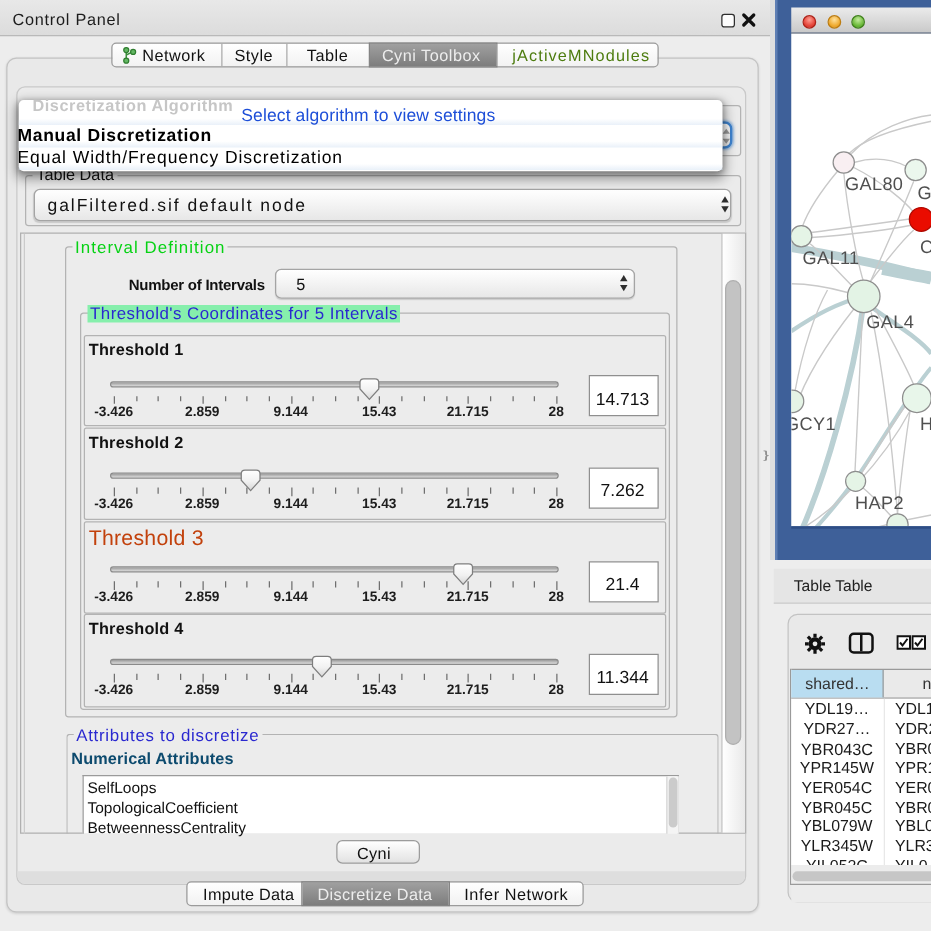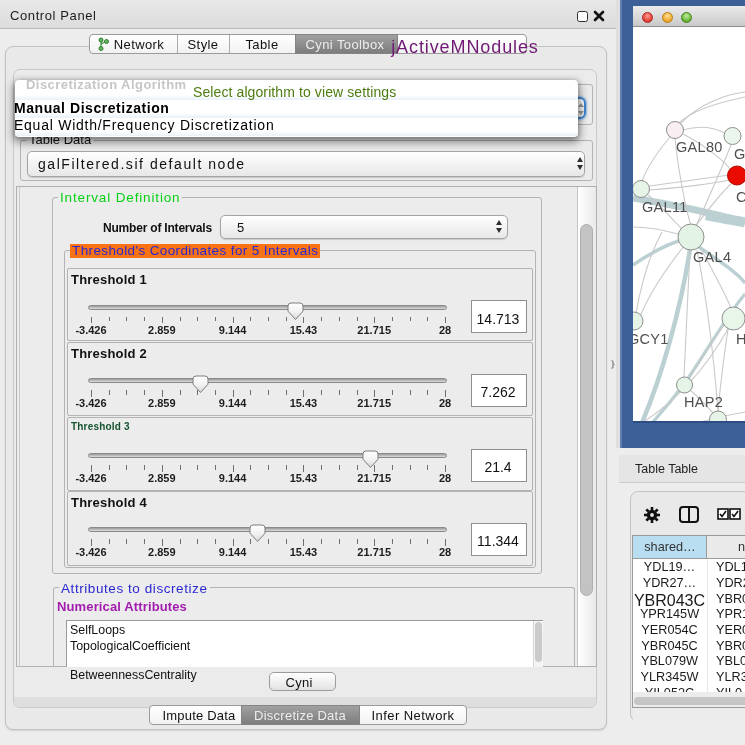--- a/index.html
+++ b/index.html
@@ -30,21 +30,21 @@
   <line x1="4" y1="3.5" x2="4" y2="11.5" stroke="#3d8f3d" stroke-width="1.2"></line>
   <line x1="4" y1="7" x2="9" y2="4.5" stroke="#3d8f3d" stroke-width="1.2"></line>
   <circle cx="4" cy="3" r="2" fill="#63b763" stroke="#2f7d2f"></circle>
   <circle cx="4" cy="11.5" r="2" fill="#63b763" stroke="#2f7d2f"></circle>
   <circle cx="9.5" cy="4.5" r="2" fill="#63b763" stroke="#2f7d2f"></circle>
 </svg>
 <div class="txt" style="left:139px;top:37.5px;font-size:13px;letter-spacing:0.4px;color:#111;font-weight:normal;transform:translateX(-50%);;z-index:6;">Network</div>
 <div class="txt" style="left:203px;top:37.5px;font-size:13px;letter-spacing:0.4px;color:#111;font-weight:normal;transform:translateX(-50%);;z-index:6;">Style</div>
 <div class="txt" style="left:262px;top:37.5px;font-size:13px;letter-spacing:0.4px;color:#111;font-weight:normal;transform:translateX(-50%);;z-index:6;">Table</div>
 <div class="txt" style="left:345px;top:37.5px;font-size:13px;letter-spacing:0.4px;color:#ededed;font-weight:normal;transform:translateX(-50%);;z-index:6;">Cyni Toolbox</div>
-<div class="txt" style="left:465px;top:37.5px;font-size:18px;letter-spacing:0.9px;color:#701a75;font-weight:normal;transform:translateX(-50%);;z-index:6;">jActiveMNodules</div>
+<div class="txt" style="left:465px;top:37.5px;font-size:13px;letter-spacing:0.9px;color:#4d7c0f;font-weight:normal;transform:translateX(-50%);;z-index:6;">jActiveMNodules</div>
 <div class="abs" style="left:5px;top:46px;width:602px;height:684px;background:#e9e9e9;border:1px solid #c3c3c3;border-radius:8px;box-sizing:border-box;box-shadow:0 1px 2px rgba(0,0,0,0.12);"></div>
 <div class="abs" style="left:13px;top:69px;width:584px;height:639px;background:#ebebeb;border:1px solid #c9c9c9;border-radius:7px;box-sizing:border-box;"></div>
 <div class="abs" style="left:14px;top:697px;width:582px;height:10px;background:#dedede;border-radius:0 0 6px 6px;"></div>
 <div class="abs" style="left:20px;top:83.5px;width:572.5px;height:41.5px;border:1px solid #b3b3b3;border-radius:3px;box-sizing:border-box;"></div>
 <div class="abs" style="left:27px;top:97px;width:558.5px;height:21.5px;border-radius:6px;background:linear-gradient(#ffffff,#ebebeb);border:2.5px solid #3e84d0;box-sizing:border-box;box-shadow:0 0 2px 1px rgba(77,140,210,0.55);"></div>
 <div class="abs" style="left:578px;top:102.5px;width:0;height:0;border-left:3px solid transparent;border-right:3px solid transparent;border-bottom:4.5px solid #9a9a9a;"></div>
 <div class="abs" style="left:578px;top:110.5px;width:0;height:0;border-left:3px solid transparent;border-right:3px solid transparent;border-top:4.5px solid #9a9a9a;"></div>
 <div class="abs" style="left:20px;top:139.5px;width:572.5px;height:41.5px;border:1px solid #b3b3b3;border-radius:3px;box-sizing:border-box;"></div>
 <div class="txt" style="left:26px;top:133px;font-size:13px;color:#111;background:#ebebeb;padding:0 3px;">Table Data</div>
 <div class="abs" style="left:27px;top:151px;width:558px;height:26px;background:linear-gradient(#ffffff,#e7e7e7);border:1px solid #a4a4a4;border-radius:5px;box-sizing:border-box;box-shadow:0 1px 1px rgba(0,0,0,0.15);"></div>
@@ -56,21 +56,21 @@
 <div class="abs" style="left:577px;top:186.5px;width:18.5px;height:479.5px;background:linear-gradient(90deg,#ffffff,#e9e9e9);border-left:1px solid #c6c6c6;box-sizing:border-box;"></div>
 <div class="abs" style="left:580px;top:224px;width:13px;height:372px;background:#c3c3c3;border:1px solid #aeaeae;border-radius:7px;box-sizing:border-box;"></div>
 <div class="abs" style="left:52px;top:196.5px;width:490px;height:377px;border:1px solid #b3b3b3;border-radius:3px;box-sizing:border-box;"></div>
 <div class="txt" style="left:58px;top:191px;font-size:13.5px;letter-spacing:0.85px;color:#06d214;background:#ececec;padding:0 2px;">Interval Definition</div>
 <div class="txt" style="left:103px;top:221.5px;font-size:12px;letter-spacing:-0.2px;font-weight:bold;color:#111;">Number of Intervals</div>
 <div class="abs" style="left:220px;top:215px;width:288px;height:24px;background:linear-gradient(#ffffff,#e7e7e7);border:1px solid #a4a4a4;border-radius:5px;box-sizing:border-box;box-shadow:0 1px 1px rgba(0,0,0,0.15);"></div>
 <div class="txt" style="left:237px;top:220.5px;font-size:13px;color:#111;">5</div>
 <div class="abs arrUp" style="left:496px;top:219.5px;"></div>
 <div class="abs arrDn" style="left:496px;top:228px;"></div>
 <div class="abs" style="left:63.5px;top:249.5px;width:472.5px;height:318.5px;border:1px solid #b3b3b3;border-radius:3px;box-sizing:border-box;"></div>
-<div class="txt" style="left:70px;top:244px;font-size:13.5px;letter-spacing:0.38px;color:#2a28d0;background:#f97316;padding:0 2px;">Threshold's Coordinates for 5 Intervals</div>
+<div class="txt" style="left:70px;top:244px;font-size:13.5px;letter-spacing:0.38px;color:#2a28d0;background:#86efac;padding:0 2px;">Threshold's Coordinates for 5 Intervals</div>
 <div class="abs" style="left:67px;top:268.0px;width:466px;height:73.0px;border:1px solid #b3b3b3;border-radius:2px;box-sizing:border-box;"></div>
 <div class="txt" style="left:71px;top:273.0px;font-size:13px;letter-spacing:0.2px;font-weight:bold;color:#111;">Threshold 1</div>
 <div class="abs" style="left:88px;top:304.5px;width:359px;height:5px;background:linear-gradient(#9a9a9a,#dddddd);border:1px solid #8a8a8a;border-radius:3px;box-sizing:border-box;"></div>
 <div class="abs" style="left:91.0px;top:316.5px;width:1px;height:6.5px;background:#6f6f6f;"></div>
 <div class="abs" style="left:108.7px;top:316.5px;width:1px;height:4.5px;background:#6f6f6f;"></div>
 <div class="abs" style="left:126.4px;top:316.5px;width:1px;height:4.5px;background:#6f6f6f;"></div>
 <div class="abs" style="left:144.1px;top:316.5px;width:1px;height:4.5px;background:#6f6f6f;"></div>
 <div class="abs" style="left:161.8px;top:316.5px;width:1px;height:6.5px;background:#6f6f6f;"></div>
 <div class="abs" style="left:179.5px;top:316.5px;width:1px;height:4.5px;background:#6f6f6f;"></div>
 <div class="abs" style="left:197.2px;top:316.5px;width:1px;height:4.5px;background:#6f6f6f;"></div>
@@ -142,21 +142,21 @@
         <stop offset="0" stop-color="#ffffff"></stop>
         <stop offset="0.55" stop-color="#f1f1f1"></stop>
         <stop offset="1" stop-color="#d6d6d6"></stop>
       </linearGradient>
     </defs>
 <path d="M1,4 Q1,1 4,1 L13,1 Q16,1 16,4 L16,9.2 L8.5,17.5 L1,9.2 Z" fill="url(#kg2)" stroke="#7e7e7e" stroke-width="1"></path>
 </svg>
 <div class="abs" style="left:470.5px;top:373.5px;width:56px;height:33px;background:#fff;border:1px solid #8f8f8f;box-sizing:border-box;"></div>
 <div class="txt" style="left:498px;top:385.0px;font-size:14px;color:#111;transform:translateX(-50%);">7.262</div>
 <div class="abs" style="left:67px;top:416.5px;width:466px;height:74.0px;border:1px solid #b3b3b3;border-radius:2px;box-sizing:border-box;"></div>
-<div class="txt" style="left:71px;top:421.5px;font-size:10px;letter-spacing:0.2px;font-weight:bold;color:#14532d;">Threshold 3</div>
+<div class="txt" style="left:71px;top:421.5px;font-size:17px;letter-spacing:0.2px;font-weight:normal;color:#c2410c;">Threshold 3</div>
 <div class="abs" style="left:88px;top:453.0px;width:359px;height:5px;background:linear-gradient(#9a9a9a,#dddddd);border:1px solid #8a8a8a;border-radius:3px;box-sizing:border-box;"></div>
 <div class="abs" style="left:91.0px;top:465.0px;width:1px;height:6.5px;background:#6f6f6f;"></div>
 <div class="abs" style="left:108.7px;top:465.0px;width:1px;height:4.5px;background:#6f6f6f;"></div>
 <div class="abs" style="left:126.4px;top:465.0px;width:1px;height:4.5px;background:#6f6f6f;"></div>
 <div class="abs" style="left:144.1px;top:465.0px;width:1px;height:4.5px;background:#6f6f6f;"></div>
 <div class="abs" style="left:161.8px;top:465.0px;width:1px;height:6.5px;background:#6f6f6f;"></div>
 <div class="abs" style="left:179.5px;top:465.0px;width:1px;height:4.5px;background:#6f6f6f;"></div>
 <div class="abs" style="left:197.2px;top:465.0px;width:1px;height:4.5px;background:#6f6f6f;"></div>
 <div class="abs" style="left:214.9px;top:465.0px;width:1px;height:4.5px;background:#6f6f6f;"></div>
 <div class="abs" style="left:232.6px;top:465.0px;width:1px;height:6.5px;background:#6f6f6f;"></div>
@@ -227,40 +227,40 @@
         <stop offset="0.55" stop-color="#f1f1f1"></stop>
         <stop offset="1" stop-color="#d6d6d6"></stop>
       </linearGradient>
     </defs>
 <path d="M1,4 Q1,1 4,1 L13,1 Q16,1 16,4 L16,9.2 L8.5,17.5 L1,9.2 Z" fill="url(#kg4)" stroke="#7e7e7e" stroke-width="1"></path>
 </svg>
 <div class="abs" style="left:470.5px;top:522.5px;width:56px;height:33px;background:#fff;border:1px solid #8f8f8f;box-sizing:border-box;"></div>
 <div class="txt" style="left:498px;top:534.0px;font-size:14px;color:#111;transform:translateX(-50%);">11.344</div>
 <div class="abs" style="left:53px;top:586.5px;width:522px;height:80.5px;border:1px solid #b3b3b3;border-bottom:none;border-radius:3px 3px 0 0;box-sizing:border-box;"></div>
 <div class="txt" style="left:59px;top:582px;font-size:13.5px;letter-spacing:0.57px;color:#2a28d0;background:#ececec;padding:0 2px;">Attributes to discretize</div>
-<div class="txt" style="left:57px;top:600px;font-size:13px;letter-spacing:0.13px;font-weight:bold;color:#a21caf;">Numerical Attributes</div>
+<div class="txt" style="left:57px;top:600px;font-size:13px;letter-spacing:0.13px;font-weight:bold;color:#0c4a6e;">Numerical Attributes</div>
 <div class="abs" style="left:66px;top:620px;width:477px;height:47px;background:#fff;border:1px solid #9a9a9a;border-bottom:none;box-sizing:border-box;"></div>
 <div class="txt" style="left:70px;top:623.5px;font-size:12.4px;color:#111;">SelfLoops</div>
 <div class="txt" style="left:70px;top:639.5px;font-size:12.4px;color:#111;">TopologicalCoefficient</div>
-<div class="txt" style="left:70px;top:655.5px;font-size:12.4px;color:#111;margin-top:13px;">BetweennessCentrality</div>
+<div class="txt" style="left:70px;top:655.5px;font-size:12.4px;color:#111;">BetweennessCentrality</div>
 <div class="abs" style="left:533px;top:621px;width:10px;height:46px;background:#f4f4f4;border-left:1px solid #d5d5d5;box-sizing:border-box;"></div>
 <div class="abs" style="left:534.5px;top:622px;width:7px;height:40px;background:#cbcbcb;border-radius:4px;"></div>
 <div class="abs" style="left:268.5px;top:672px;width:67px;height:19px;background:linear-gradient(#ffffff,#e2e2e2);border:1px solid #9c9c9c;border-radius:5px;box-sizing:border-box;"></div>
 <div class="txt" style="left:285.5px;top:676px;font-size:13px;letter-spacing:0.3px;color:#111;">Cyni</div>
 <div class="abs" style="left:149px;top:705px;width:318px;height:20px;background:linear-gradient(#ffffff,#f2f2f2);border:1px solid #9b9b9b;border-radius:4px;box-sizing:border-box;"></div>
 <div class="abs" style="left:241px;top:705px;width:119px;height:20px;background:linear-gradient(#a0a0a0,#7d7d7d);border:1px solid #848484;box-sizing:border-box;"></div>
 <div class="txt" style="left:199px;top:708.5px;font-size:13px;letter-spacing:0.2px;color:#111;font-weight:normal;transform:translateX(-50%);">Impute Data</div>
 <div class="txt" style="left:300px;top:708.5px;font-size:13px;letter-spacing:0.25px;color:#ededed;font-weight:normal;transform:translateX(-50%);">Discretize Data</div>
 <div class="txt" style="left:413px;top:708.5px;font-size:13px;letter-spacing:0.45px;color:#111;font-weight:normal;transform:translateX(-50%);">Infer Network</div>
 <div class="abs" style="left:15px;top:80px;width:562.5px;height:56.5px;background:#ffffff;border-radius:4px;box-shadow:0 4px 9px 2px rgba(0,0,0,0.38), 0 1px 4px 1px rgba(0,0,0,0.18);"></div>
 <div class="abs" style="left:15px;top:95.0px;width:562.5px;height:5px;background:linear-gradient(rgba(219,231,245,0),rgba(219,231,245,0.6));"></div>
 <div class="abs" style="left:15px;top:113.0px;width:562.5px;height:5px;background:linear-gradient(rgba(219,231,245,0),rgba(219,231,245,0.6));"></div>
 <div class="abs" style="left:15px;top:131.0px;width:562.5px;height:5px;background:linear-gradient(rgba(219,231,245,0),rgba(219,231,245,0.6));"></div>
 <div class="txt" style="left:26px;top:77.5px;font-size:13px;letter-spacing:0.45px;font-weight:bold;color:#c6c6c6;">Discretization Algorithm</div>
-<div class="txt" style="left:193px;top:85px;font-size:14px;letter-spacing:0.1px;color:#4d7c0f;">Select algorithm to view settings</div>
+<div class="txt" style="left:193px;top:85px;font-size:14px;letter-spacing:0.1px;color:#1d4ed8;">Select algorithm to view settings</div>
 <div class="txt" style="left:14px;top:101px;font-size:14px;letter-spacing:0.55px;font-weight:bold;color:#000;">Manual Discretization</div>
 <div class="txt" style="left:14px;top:118.3px;font-size:14px;letter-spacing:0.75px;color:#000;">Equal Width/Frequency Discretization</div>
 <div class="txt" style="left:609px;top:360px;font-size:9px;color:#909090;">❵</div>
 <div class="abs" style="left:620px;top:0;width:125px;height:448px;background:#3e6099;"></div>
 <div class="abs" style="left:633px;top:421px;width:112px;height:1.5px;background:#2e4d85;z-index:2;"></div>
 <div class="abs" style="left:620px;top:0;width:2px;height:448px;background:#5f7fb4;"></div>
 <div class="abs" style="left:633px;top:6px;width:112px;height:21px;background:linear-gradient(#ebebeb,#c9c9c9);border-bottom:1px solid #8f8f8f;box-sizing:border-box;"></div>
 <div class="abs tl" style="left:641.5px;top:12px;background:radial-gradient(circle at 50% 32%,#ff9d92,#e4453a 62%,#c9322a);border:1px solid #ad2319;"></div>
 <div class="abs tl" style="left:661.5px;top:12px;background:radial-gradient(circle at 50% 32%,#ffe09a,#efab31 62%,#d98f1f);border:1px solid #bd7d12;"></div>
 <div class="abs tl" style="left:680.5px;top:12px;background:radial-gradient(circle at 50% 32%,#c4ec9e,#6cba3a 62%,#4f9c27);border:1px solid #3f811b;"></div>
@@ -353,21 +353,21 @@
 <div class="abs" style="left:632.5px;top:534.5px;width:112.5px;height:24px;background:#eaeaea;border-top:1px solid #9a9a9a;border-bottom:1px solid #9a9a9a;box-sizing:border-box;"></div>
 <div class="abs" style="left:632.5px;top:535.5px;width:74.5px;height:22px;background:#b9ddf1;border-right:1px solid #9a9a9a;box-sizing:border-box;"></div>
 <div class="txt" style="left:670px;top:540.5px;font-size:12.7px;color:#333;transform:translateX(-50%);">shared…</div>
 <div class="txt" style="left:738px;top:540.5px;font-size:12.7px;color:#333;">n…</div>
 <div class="abs" style="left:632.5px;top:558.5px;width:112.5px;height:133.5px;background:#fff;"></div>
 <div class="abs" style="left:707px;top:558.5px;width:1px;height:133.5px;background:#e8e8e8;"></div>
 <div class="txt" style="left:669.5px;top:561.30px;font-size:12.7px;color:#1a1a1a;transform:translateX(-50%);">YDL19…</div>
 <div class="txt" style="left:716px;top:561.30px;font-size:12.7px;color:#1a1a1a;">YDL1</div>
 <div class="txt" style="left:669.5px;top:576.95px;font-size:12.7px;color:#1a1a1a;transform:translateX(-50%);">YDR27…</div>
 <div class="txt" style="left:716px;top:576.95px;font-size:12.7px;color:#1a1a1a;">YDR2</div>
-<div class="txt" style="left:669.5px;top:592.60px;font-size:16px;color:#1a1a1a;transform:translateX(-50%);">YBR043C</div>
+<div class="txt" style="left:669.5px;top:592.60px;font-size:13px;color:#1a1a1a;transform:translateX(-50%);">YBR043C</div>
 <div class="txt" style="left:716px;top:592.60px;font-size:12.7px;color:#1a1a1a;">YBR0</div>
 <div class="txt" style="left:669.5px;top:608.25px;font-size:12.7px;color:#1a1a1a;transform:translateX(-50%);">YPR145W</div>
 <div class="txt" style="left:716px;top:608.25px;font-size:12.7px;color:#1a1a1a;">YPR1</div>
 <div class="txt" style="left:669.5px;top:623.90px;font-size:12.7px;color:#1a1a1a;transform:translateX(-50%);">YER054C</div>
 <div class="txt" style="left:716px;top:623.90px;font-size:12.7px;color:#1a1a1a;">YER0</div>
 <div class="txt" style="left:669.5px;top:639.55px;font-size:12.7px;color:#1a1a1a;transform:translateX(-50%);">YBR045C</div>
 <div class="txt" style="left:716px;top:639.55px;font-size:12.7px;color:#1a1a1a;">YBR0</div>
 <div class="txt" style="left:669.5px;top:655.20px;font-size:12.7px;color:#1a1a1a;transform:translateX(-50%);">YBL079W</div>
 <div class="txt" style="left:716px;top:655.20px;font-size:12.7px;color:#1a1a1a;">YBL0</div>
 <div class="txt" style="left:669.5px;top:670.85px;font-size:12.7px;color:#1a1a1a;transform:translateX(-50%);">YLR345W</div>

